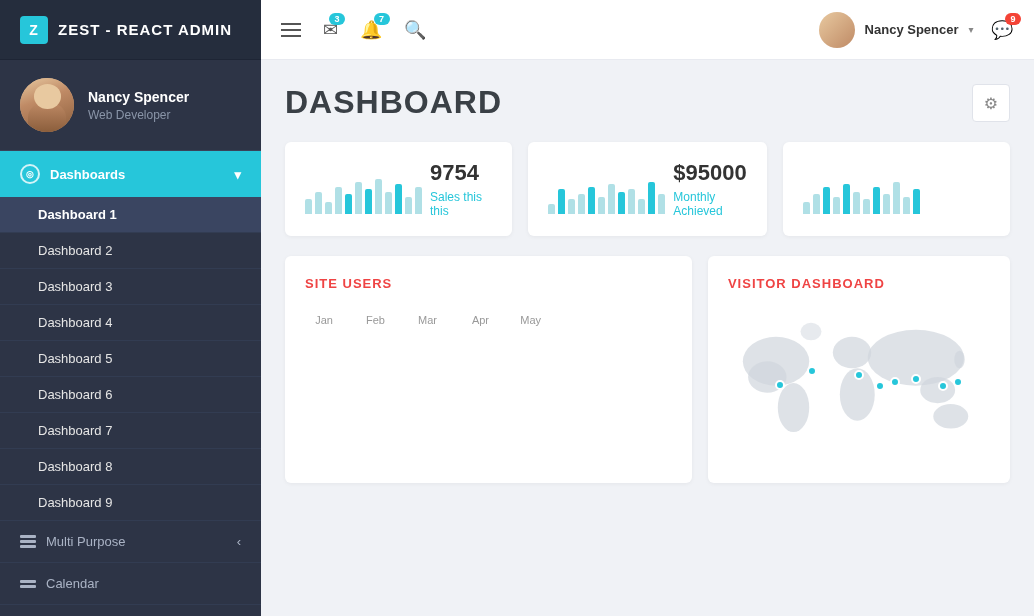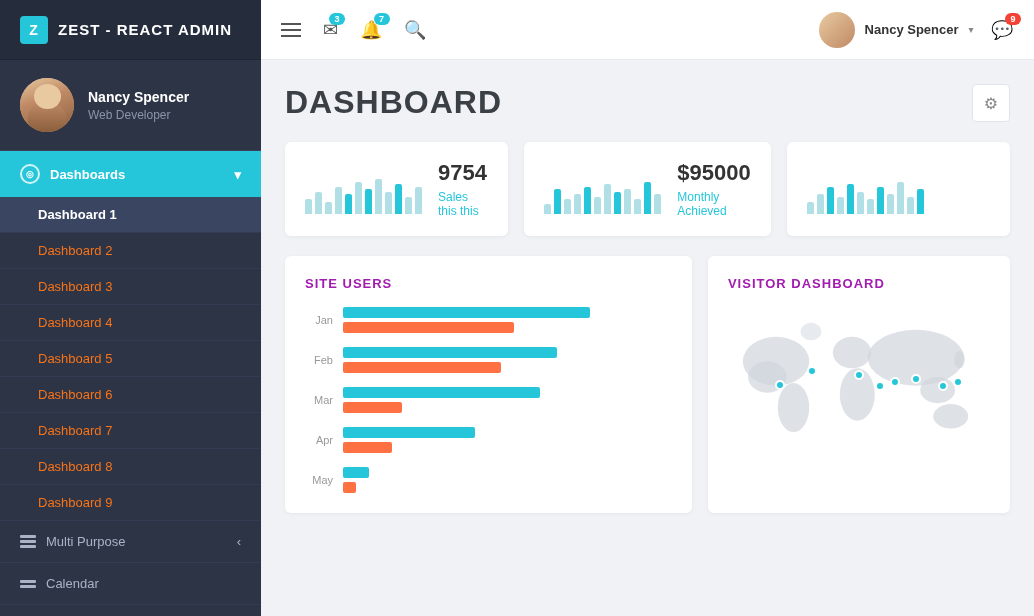--- a/index.html
+++ b/index.html
@@ -103,21 +103,21 @@
       border: 2px solid rgba(255,255,255,0.8);
       border-radius: 50%;
       display: flex; align-items: center; justify-content: center;
       font-size: 9px;
     }
     .nav-sub-item {
       display: flex;
       align-items: center;
       padding: 10px 20px 10px 38px;
       font-size: 13px;
-      color: #f97316;
+      color: #e5e5e5;
       cursor: pointer;
       border-bottom: 1px solid #323c52;
       transition: background 0.15s;
     }
     .nav-sub-item.active {
       background: #3a4561;
       color: #fff;
       font-weight: 600;
     }
     .nav-group-header2 {
@@ -229,21 +229,21 @@
       gap: 16px;
       margin-bottom: 20px;
     }
     .stat-card {
       flex: 1;
       background: #fff;
       border-radius: 6px;
       padding: 18px 20px;
       display: flex;
       align-items: center;
-      gap: 16px;
+      gap: 8px;
       box-shadow: 0 1px 4px rgba(0,0,0,0.05);
     }
     .stat-chart {
       display: flex; align-items: flex-end; gap: 3px; height: 50px;
     }
     .bar { width: 7px; background: #b0e0e6; border-radius: 2px 2px 0 0; }
     .bar.highlight { background: #26c6da; }
     .stat-info .value {
       font-size: 22px;
       font-weight: 700;
@@ -267,27 +267,27 @@
     .visitor-card {
       flex: 1;
       background: #fff;
       border-radius: 6px;
       padding: 20px;
       box-shadow: 0 1px 4px rgba(0,0,0,0.05);
     }
     .card-title {
       font-size: 13px;
       font-weight: 700;
-      color: #a21caf;
+      color: #ef4444;
       letter-spacing: 1px;
       margin-bottom: 16px;
     }
 
     
-    .bar-chart { display: flex; flex-direction: column; gap: 14px; }
+    .bar-chart { display: flex; flex-direction: row; gap: 14px; }
     .bar-row { display: flex; align-items: center; gap: 10px; }
     .bar-label { width: 28px; font-size: 11px; color: #999; text-align: right; flex-shrink: 0; }
     .bar-group { display: flex; flex-direction: column; gap: 4px; flex: 1; }
     .hbar {
       height: 11px;
       border-radius: 2px;
     }
     .hbar.teal { background: #26c6da; }
     .hbar.orange { background: #ff7043; }
 

